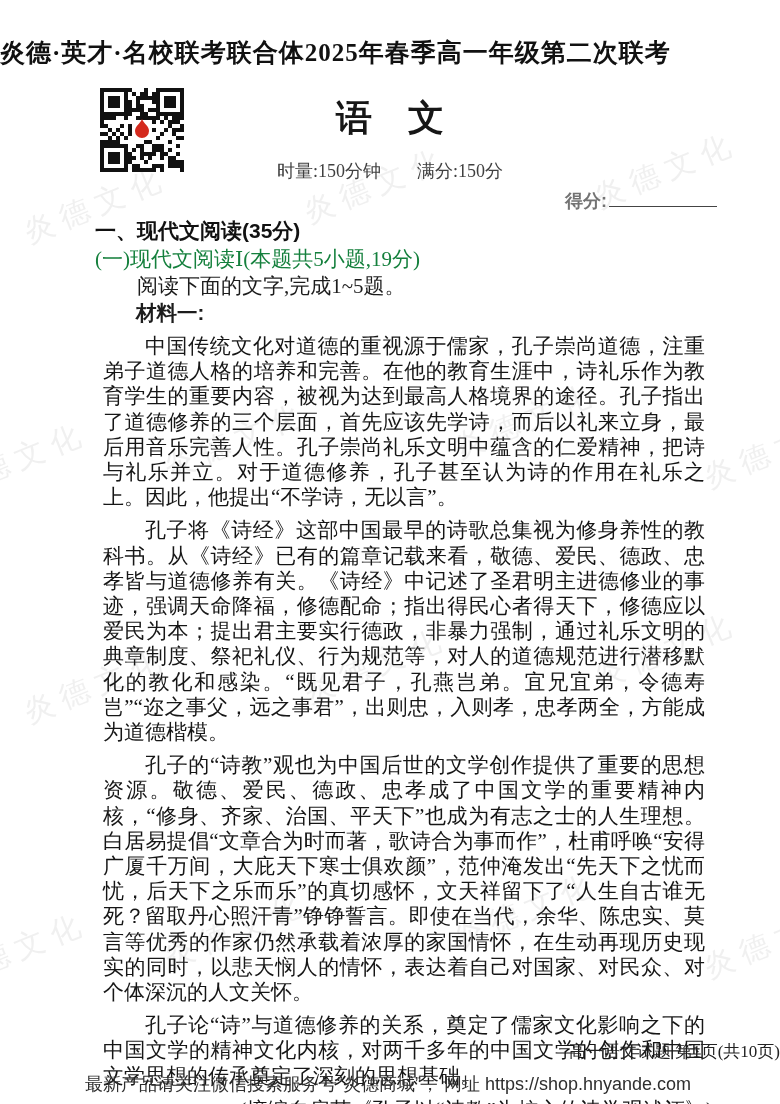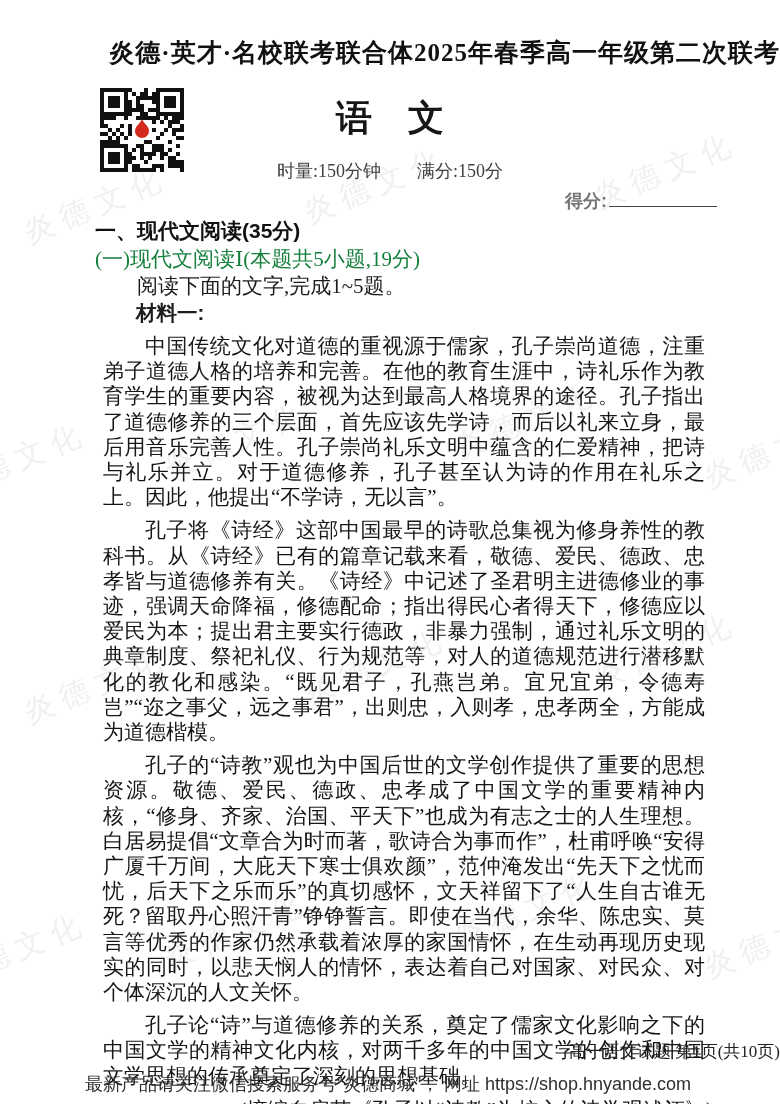--- a/index.html
+++ b/index.html
@@ -20,21 +20,21 @@
     font-size: 30px;
     letter-spacing: 8px;
     color: rgba(160,160,160,0.16);
     transform: rotate(-22deg);
     white-space: nowrap;
   }
   
   .hdr { position: absolute; left: 0; top: 0; width: 780px; z-index: 1; }
   .exam-title {
     position: absolute; top: 36px; left: 0; width: 780px;
-    text-align: right;
+    text-align: left;
     font-size: 25px; font-weight: bold;
     letter-spacing: 1px;
     font-family: "Liberation Serif", serif;
     color: #111;
     margin: 0;
   }
   .qr-box { position: absolute; left: 100px; top: 88px; width: 84px; height: 84px; }
   .subject-title {
     position: absolute; top: 94px; left: 0; width: 780px;
     text-align: center;

